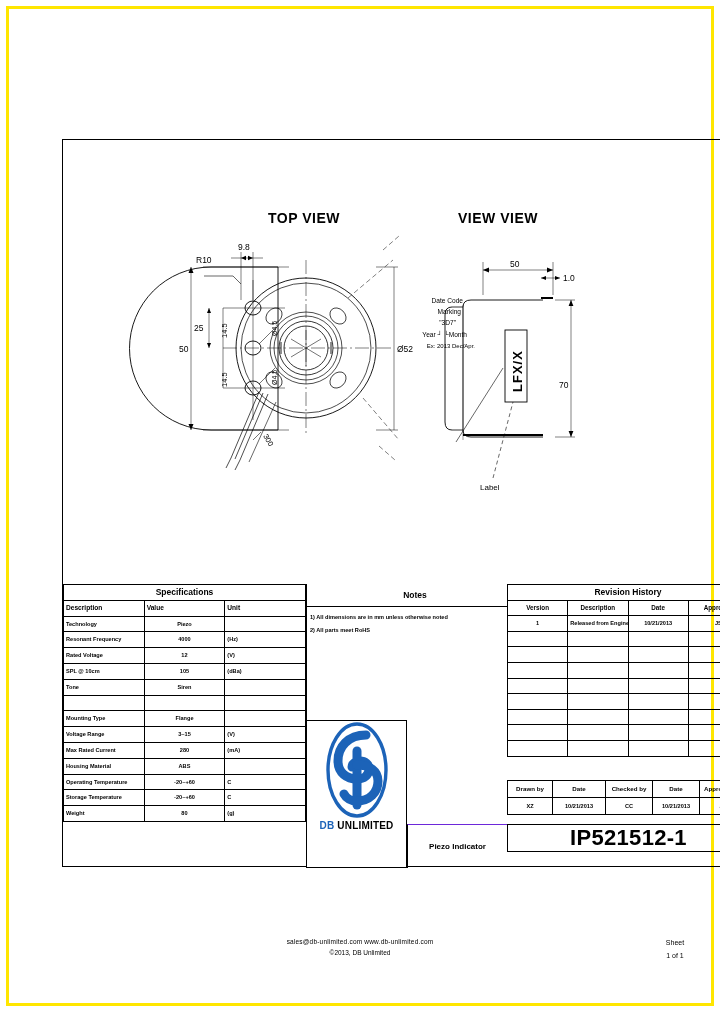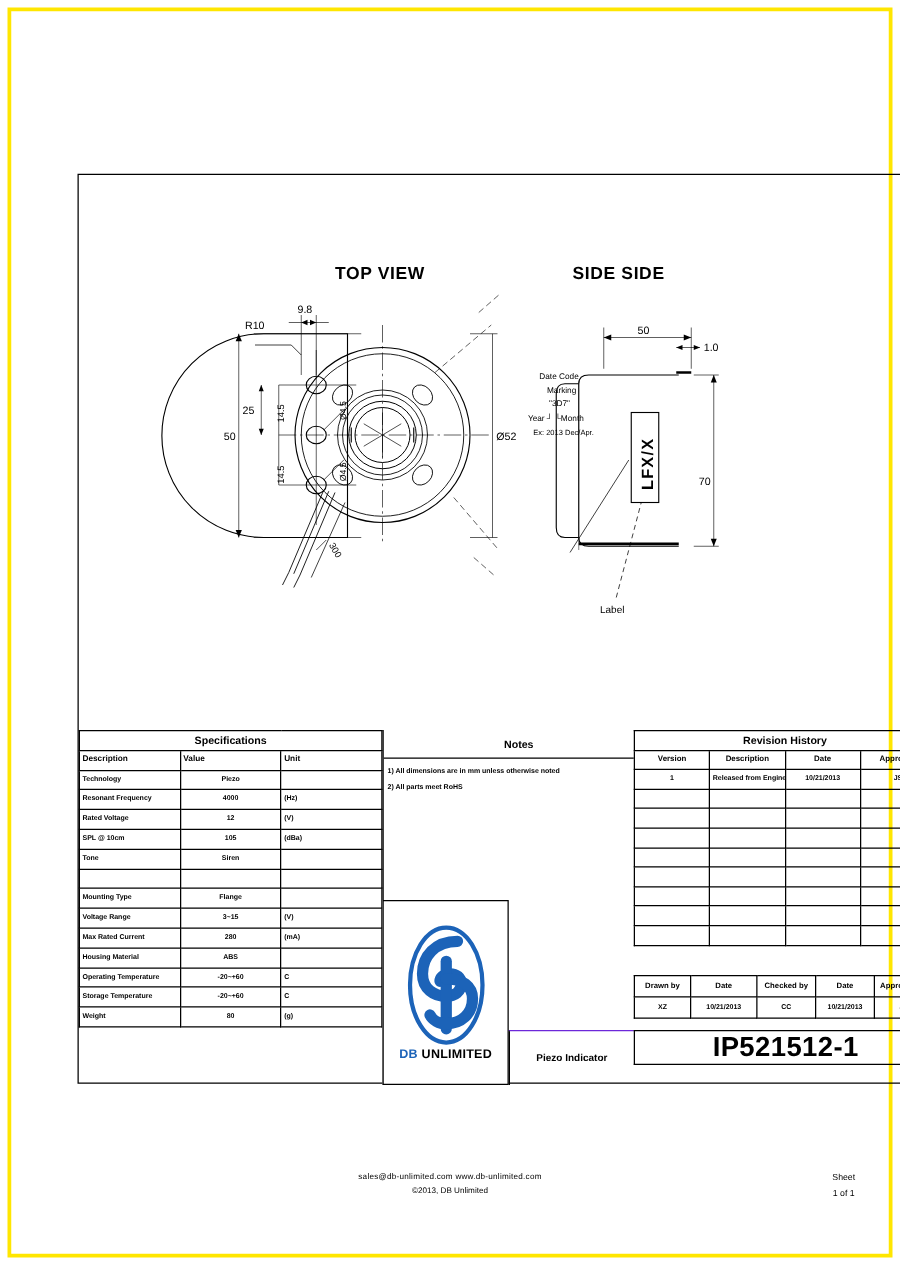--- a/index.html
+++ b/index.html
@@ -29,21 +29,21 @@
 
   .specs{position:absolute;left:0;top:444px;width:243px;}
   .specs table{width:243px;}
 
   .notes{position:absolute;left:243px;top:444px;width:201px;height:284px;border-left:1px solid #000;box-sizing:border-box;}
   .notes .nhd{height:22px;line-height:22px;text-align:center;font-size:8.5px;font-weight:bold;border-bottom:1px solid #000;padding-left:16px;}
   .notes .nbody{padding:4px 3px 0 3px;}
   .notes .nline{font-size:5.6px;font-weight:bold;line-height:13px;white-space:nowrap;}
 
   .logobox{position:absolute;left:243px;top:580px;width:101px;height:148px;border:1px solid #000;
-           box-sizing:border-box;display:flex;flex-direction:column;align-items:center;justify-content:center;background:#fff;}
+           box-sizing:border-box;display:flex;flex-direction:column;align-items:center;justify-content:flex-start;background:#fff;}
   .logotext{font-size:10px;font-weight:bold;letter-spacing:.2px;margin-top:1px;}
   .logotext .blue{color:#1c63b8;}
 
   .prodname{position:absolute;left:344px;top:684px;width:100px;height:44px;border-left:1px solid #000;border-top:1px solid #6d28d9;
             box-sizing:border-box;display:flex;align-items:center;justify-content:center;font-size:8px;font-weight:bold;}
 
   .rev{position:absolute;left:444px;top:444px;width:220px;}
   .rev table{width:242px;}
   .rev .rhd{text-align:center;font-size:8.5px;}
   .rev td{height:14.6px;line-height:14.6px;text-align:center;font-size:5.6px;}
@@ -69,21 +69,21 @@
 </head>
 <body>
 
 <div class="page">
   <div class="yborder"></div>
 
   <div class="frame">
 
     <div class="draw">
       <div class="vtitle" id="top-view-title">TOP VIEW</div>
-      <div class="vtitle" id="side-view-title">SIDE SIDE</div>
+      <div class="vtitle" id="side-view-title">VIEW VIEW</div>
 
       <svg class="svgwrap" viewBox="0 0 686 444">
         <g stroke="#000" fill="none" stroke-width="0.8">
 
           <g>
 
             <path d="M148,127 L215,127 L215,290 L148,290 A22,22 0 0,1 148,127 Z" stroke-width="0.9"></path>
 
             <circle cx="243" cy="208" r="70" stroke-width="0.9"></circle>
             <circle cx="243" cy="208" r="65" stroke-width="0.7"></circle>

